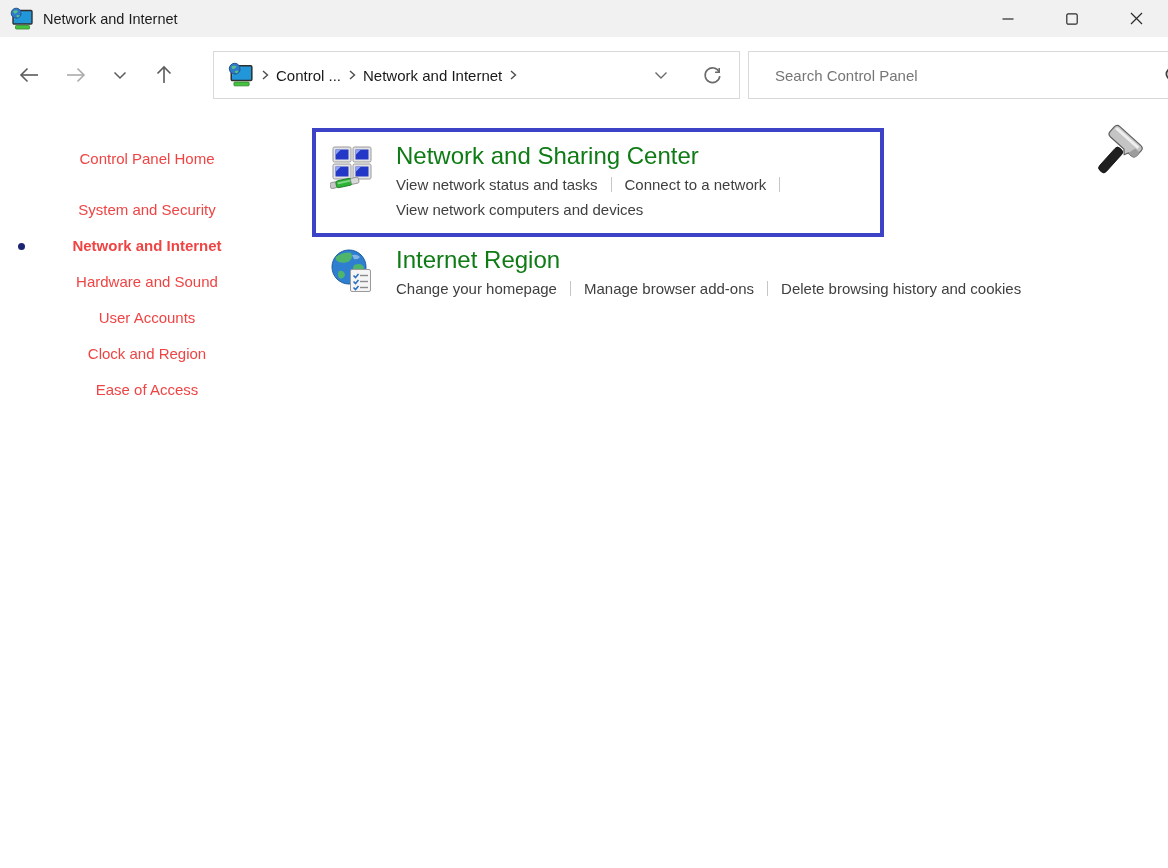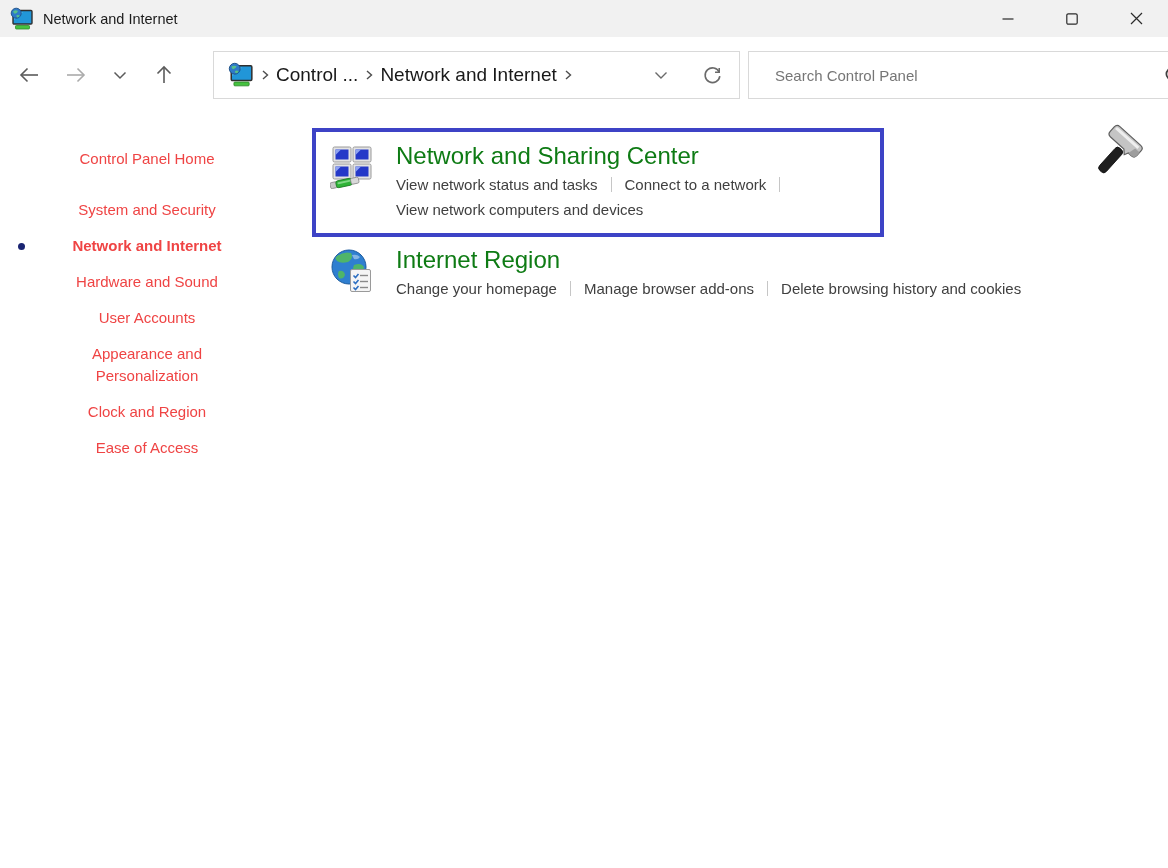--- a/index.html
+++ b/index.html
@@ -36,21 +36,21 @@
   .nav-buttons {
     position:absolute; left:18px; top:0; height:100%;
     display:flex; align-items:center; gap:25px;
   }
   .nav-btn { background:none; border:none; padding:0; cursor:default; }
 
   .addressbar {
     position:absolute; left:213px; top:14px; width:527px; height:48px;
     border:1px solid #d9d9d9; background:#fff;
     display:flex; align-items:center;
-    padding:0 16px 0 14px; font-size:19px;
+    padding:0 16px 0 14px; font-size:15px;
   }
   .crumb-sep { margin:0 4px; }
   .crumb { white-space:nowrap; cursor:default; }
   .crumb:first-of-type { margin-left:6px; }
   .address-right { margin-left:auto; display:flex; align-items:center; gap:32px; }
 
   .searchbox {
     position:absolute; left:748px; top:14px; width:454px; height:48px;
     border:1px solid #d9d9d9; background:#fff;
     display:flex; align-items:center;
@@ -219,21 +219,20 @@
     </span>
   </div>
 </div>
 
 <ul class="sidebar">
   <li class="side-home">Control Panel Home</li>
   <li class="side-item"><span>System and Security</span></li>
   <li class="side-item active"><span class="bullet"></span><span>Network and Internet</span></li>
   <li class="side-item"><span>Hardware and Sound</span></li>
   <li class="side-item"><span>User Accounts</span></li>
-  <li class="side-item"><span>Appearance and Personalization</span></li>
   <li class="side-item"><span>Clock and Region</span></li>
   <li class="side-item"><span>Ease of Access</span></li>
 </ul>
 
 <div class="main">
 
   <div class="highlight-box">
     <div class="section">
       <span class="section-icon">
         <svg width="44" height="44" viewBox="0 0 44 44">

